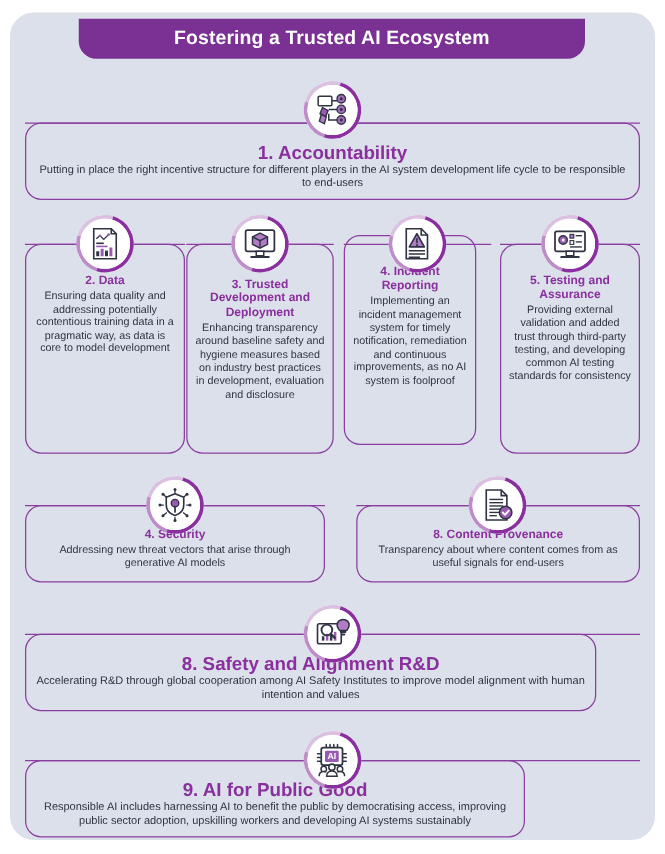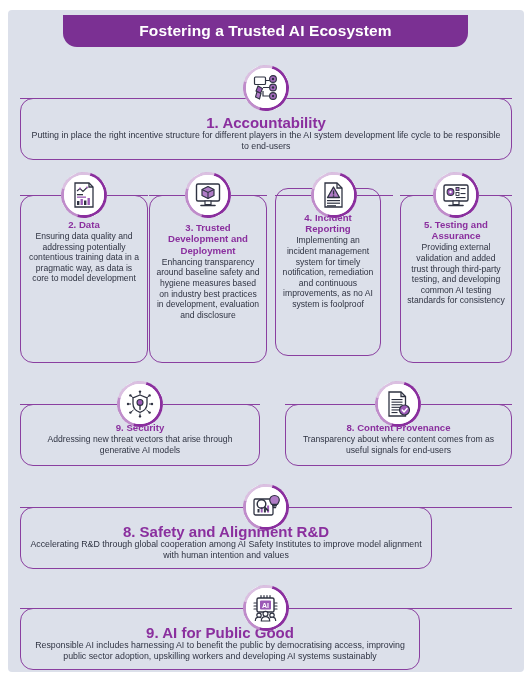--- a/index.html
+++ b/index.html
@@ -15,21 +15,21 @@
   }
 
   
   #panel {
     position: absolute;
     left: 8px;
     top: 10px;
     width: 516px;
     height: 662px;
     background: #dce0ea;
-    border-radius: 4px;
+    border-radius: 19px;
   }
 
   
   #header-bar {
     position: absolute;
     left: 55px;
     top: 5px;
     width: 405px;
     height: 32px;
     background: #7b3093;
@@ -243,21 +243,21 @@
         <rect x="15" y="12.5" width="3" height="3" fill="#ffffff" stroke="#2f3342" stroke-width="0.9"></rect>
         <rect x="19.5" y="13" width="5" height="1.1" fill="#2f3342"></rect>
         <rect x="15" y="17" width="9.5" height="1.1" fill="#2f3342"></rect>
       </svg>
     </div>
   </div>
 
   <div class="connector" style="left:12px; top:394px; width:240px;"></div>
   <div class="card" style="left:12px; top:394px; width:240px; height:62px;">
     <div class="card-body" style="top:17px;">
-      <div class="card-title">9. Security</div>
+      <div class="card-title">4. Security</div>
       <div class="card-desc">Addressing new threat vectors that arise through generative AI models</div>
     </div>
   </div>
   <div class="icon-badge" style="left:109px; top:371px;">
     <div class="ring"></div>
     <div class="inner">
       <svg width="30" height="30" viewBox="0 0 30 30">
         <g stroke="#2f3342" stroke-width="1" fill="none">
           <path d="M15 3 v2.5 M6 7 l2.5 2 M24 7 l-2.5 2 M3.5 15 h2.5 M24 15 h2.5 M6 23 l2.5 -2 M24 23 l-2.5 -2 M15 27 v-2.5"></path>
         </g>
@@ -299,21 +299,21 @@
           <rect x="7.5" y="20.4" width="8" height="1.1"></rect>
           <rect x="7.5" y="23" width="6" height="1.1"></rect>
         </g>
         <circle cx="20.5" cy="21" r="5" fill="#9b59b6" stroke="#2f3342" stroke-width="1.2"></circle>
         <path d="M18.2 21 l1.8 1.9 3 -3.4" fill="none" stroke="#ffffff" stroke-width="1.5" stroke-linecap="round" stroke-linejoin="round"></path>
       </svg>
     </div>
   </div>
 
   <div class="connector" style="left:12px; top:497px; width:492px;"></div>
-  <div class="card wide" style="left:12px; top:497px; width:412px; height:62px;">
+  <div class="card wide" style="left:12px; top:497px; width:457px; height:62px;">
     <div class="card-body" style="top:18px;">
       <div class="card-title">8. Safety and Alignment R&amp;D</div>
       <div class="card-desc">Accelerating R&amp;D through global cooperation among AI Safety Institutes to improve model alignment with human intention and values</div>
     </div>
   </div>
   <div class="icon-badge" style="left:235px; top:474px;">
     <div class="ring"></div>
     <div class="inner">
       <svg width="30" height="30" viewBox="0 0 30 30">
         <rect x="3" y="7" width="19" height="16" rx="1.4" fill="#ffffff" stroke="#2f3342" stroke-width="1.3"></rect>

